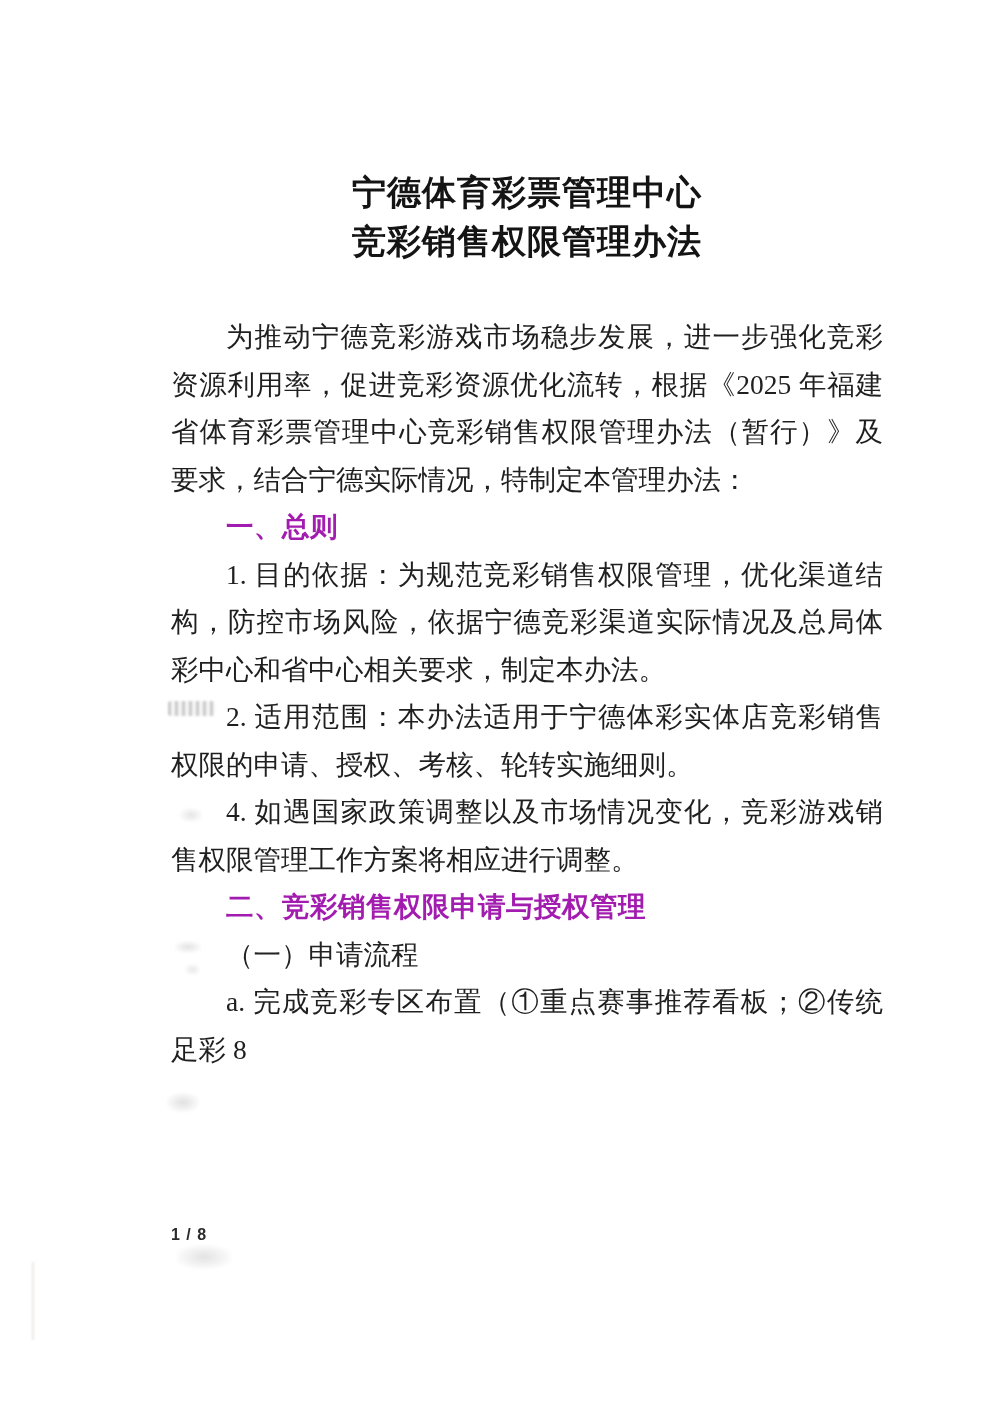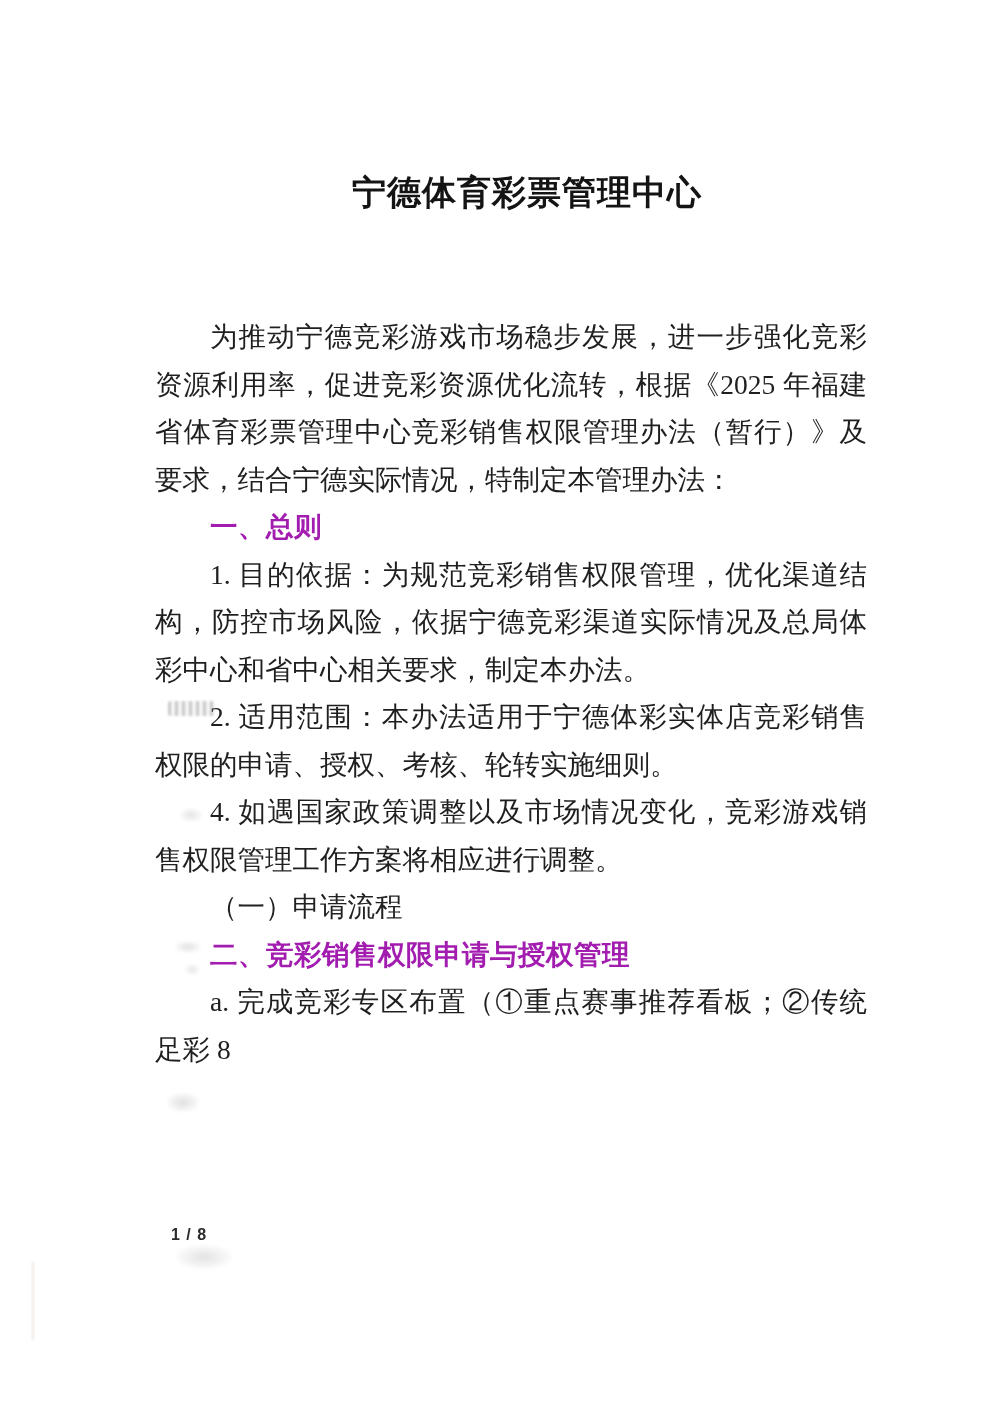--- a/index.html
+++ b/index.html
@@ -28,21 +28,21 @@
     font-weight: bold;
     color: #141414;
     letter-spacing: 1px;
   }
   .doc-title .title-line {
     display: block;
   }
   .content {
     position: absolute;
     top: 313px;
-    left: 155px;
+    left: 171px;
     width: 712px;
     font-size: 27.5px;
     line-height: 47.5px;
     text-align: justify;
     text-justify: inter-ideograph;
   }
   .para {
     margin: 0;
     text-indent: 2em;
   }
@@ -99,30 +99,31 @@
     pointer-events: none;
   }
 </style>
 </head>
 <body>
 
 <div class="page">
 
   <h1 class="doc-title">
     <span class="title-line">宁德体育彩票管理中心</span>
+    <span class="title-line">竞彩销售权限管理办法</span>
   </h1>
 
   <div class="content" id="doc-body">
       <p class="para body">为推动宁德竞彩游戏市场稳步发展，进一步强化竞彩资源利用率，促进竞彩资源优化流转，根据《2025 年福建省体育彩票管理中心竞彩销售权限管理办法（暂行）》及要求，结合宁德实际情况，特制定本管理办法：</p>
       <p class="para heading-bold">一、总则</p>
       <p class="para body">1. 目的依据：为规范竞彩销售权限管理，优化渠道结构，防控市场风险，依据宁德竞彩渠道实际情况及总局体彩中心和省中心相关要求，制定本办法。</p>
       <p class="para body">2. 适用范围：本办法适用于宁德体彩实体店竞彩销售权限的申请、授权、考核、轮转实施细则。</p>
       <p class="para body">4. 如遇国家政策调整以及市场情况变化，竞彩游戏销售权限管理工作方案将相应进行调整。</p>
+      <p class="para heading-bold">二、竞彩销售权限申请与授权管理</p>
       <p class="para heading-kai">（一）申请流程</p>
-      <p class="para heading-bold">二、竞彩销售权限申请与授权管理</p>
       <p class="para body">a. 完成竞彩专区布置（①重点赛事推荐看板；②传统足彩 8</p>
     </div>
 
   <div class="smudge smudge-ghost-text s1"></div>
   <div class="smudge smudge-blob s2"></div>
   <div class="smudge smudge-blob s3"></div>
   <div class="smudge smudge-blob s4"></div>
   <div class="smudge smudge-blob s5"></div>
   <div class="smudge smudge-blob s6"></div>
   <div class="edge-line"></div>

